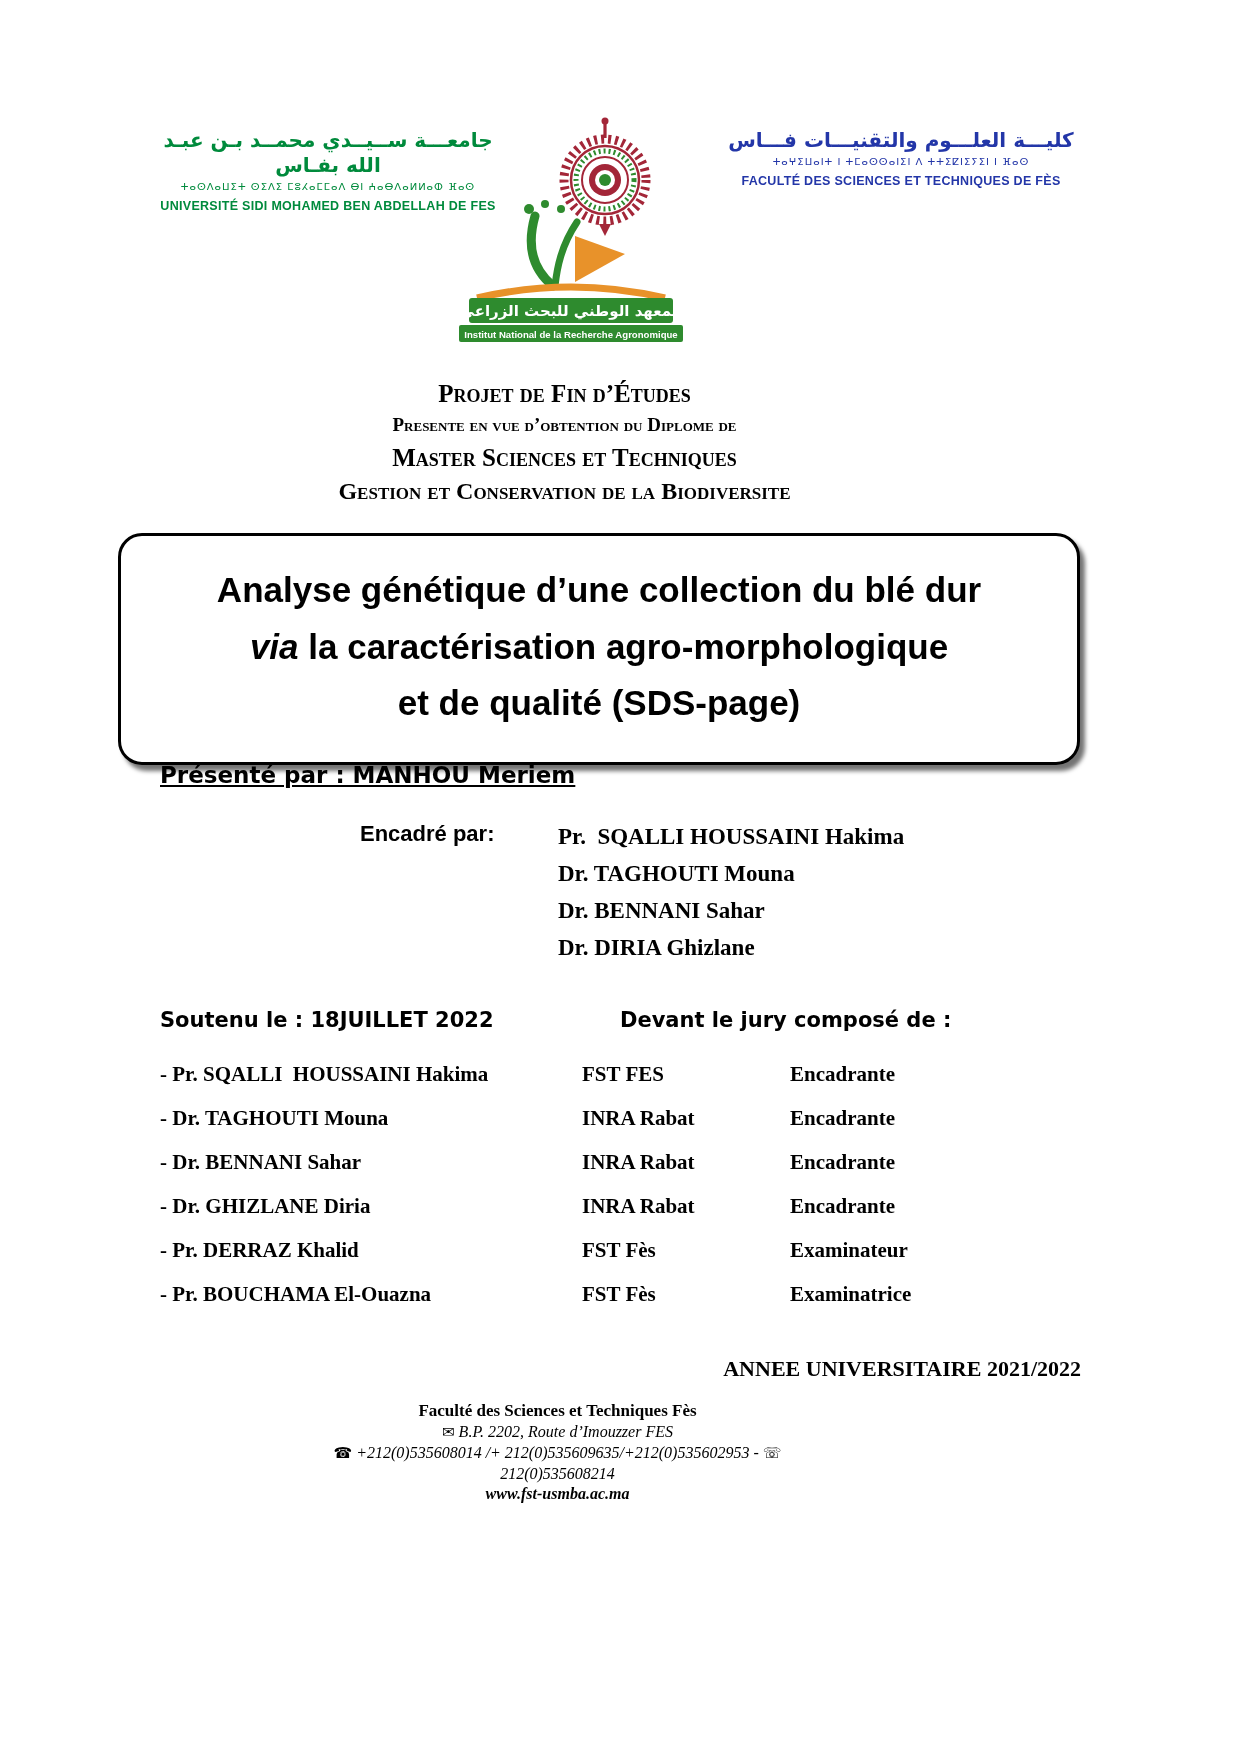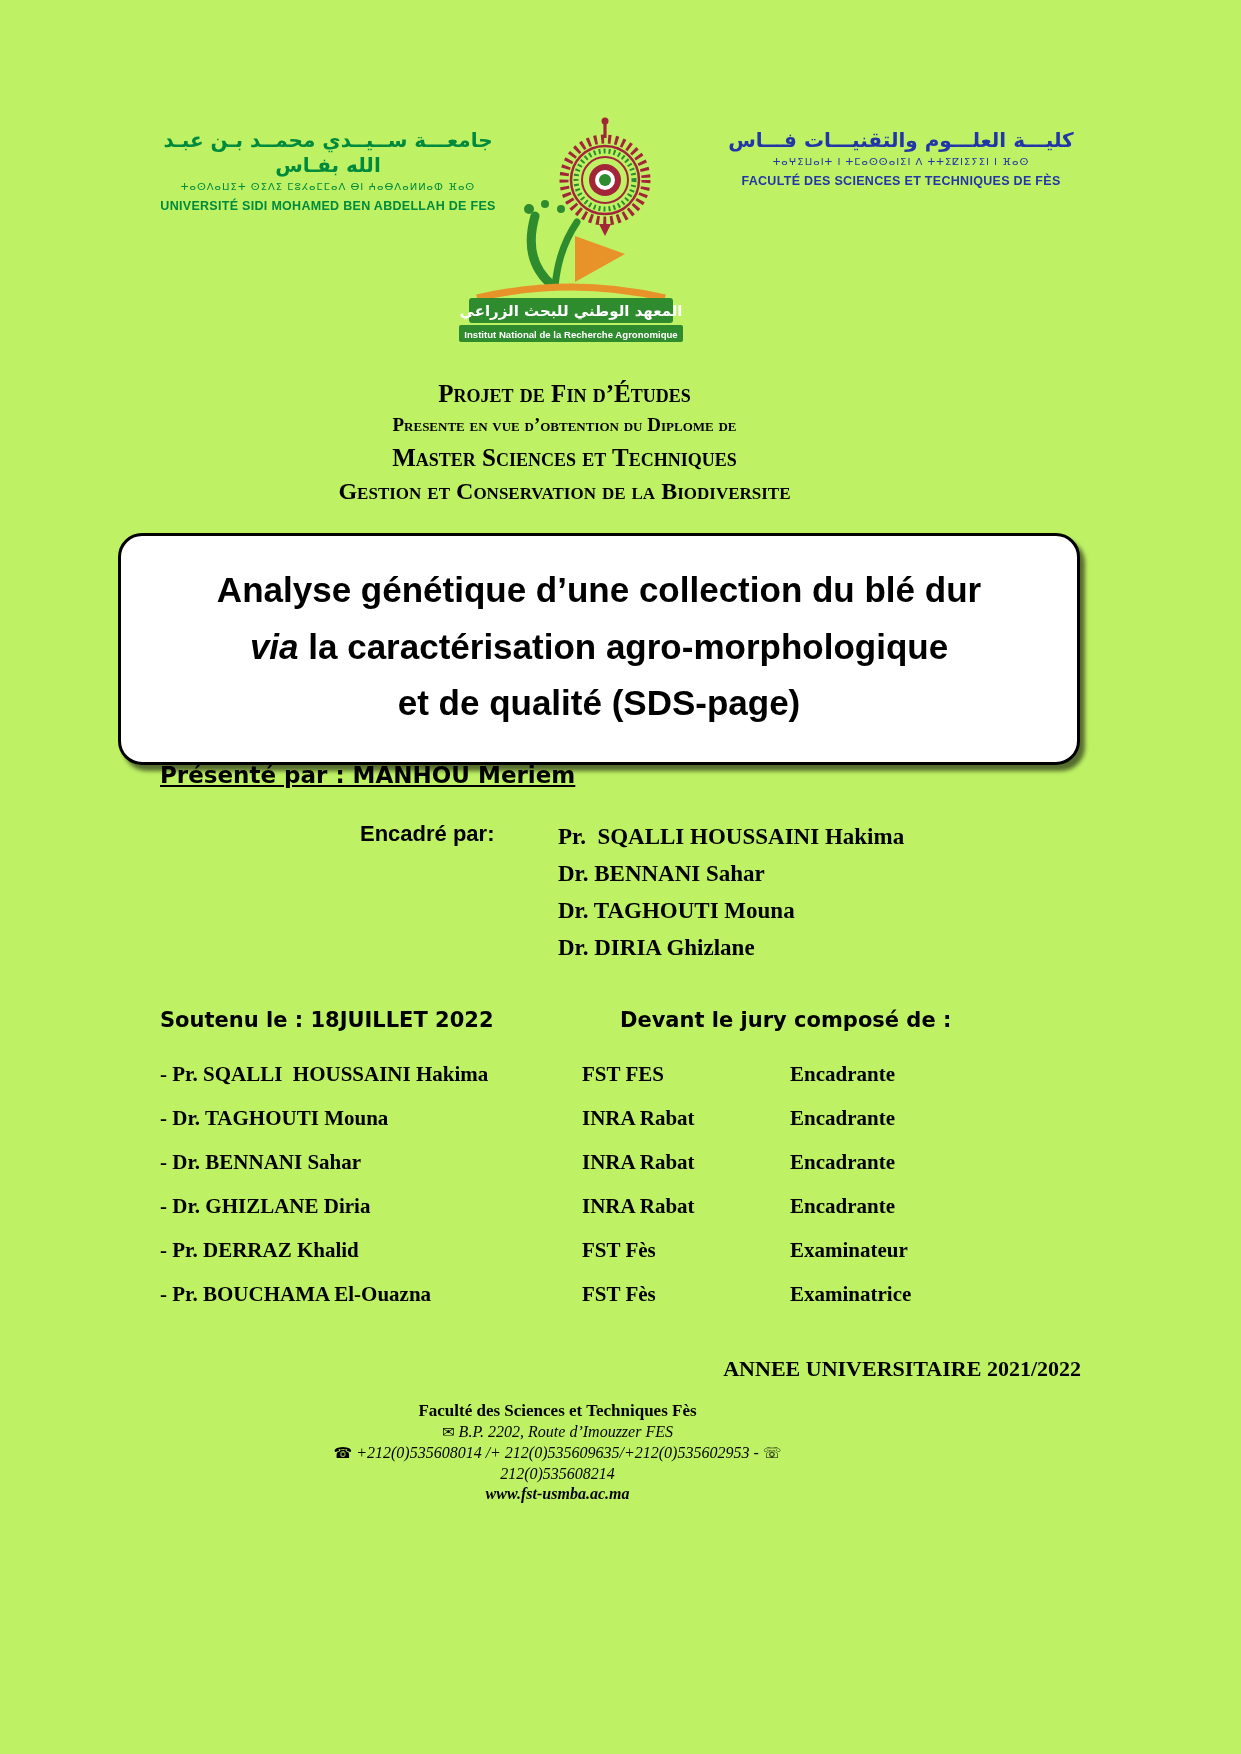--- a/index.html
+++ b/index.html
@@ -3,21 +3,21 @@
 <meta charset="utf-8">
 <style>
   * { box-sizing: border-box; margin: 0; padding: 0; }
   html, body { background: #e8e8e8; }
   body { font-family: "Liberation Serif", serif; }
   .page {
     position: relative;
     width: 1241px;
     height: 1754px;
     margin: 0 auto;
-    background: #bef264;
+    background: #ffffff;
     overflow: hidden;
   }
 
   
   .header {
     position: absolute;
     top: 128px; left: 148px; right: 140px;
     display: flex;
     justify-content: space-between;
     align-items: flex-start;
@@ -198,22 +198,22 @@
     <div><span class="title-via">via</span><span> la caractérisation agro-morphologique</span></div>
     <div>et de qualité (SDS-page)</div>
   </div>
 
   <div class="presented">Présenté par : MANHOU Meriem</div>
 
   <div class="supervision">
     <div class="supervision-label">Encadré par:</div>
     <ul class="supervisors">
       <li class="supervisor">Pr.  SQALLI HOUSSAINI Hakima</li>
+      <li class="supervisor">Dr. TAGHOUTI Mouna</li>
       <li class="supervisor">Dr. BENNANI Sahar</li>
-      <li class="supervisor">Dr. TAGHOUTI Mouna</li>
       <li class="supervisor">Dr. DIRIA Ghizlane</li>
     </ul>
   </div>
 
   <div class="defense-head">
     <span class="defense-date">Soutenu le : 18JUILLET 2022</span>
     <span class="jury-label">Devant le jury composé de :</span>
   </div>
 
   <div class="jury-table">

